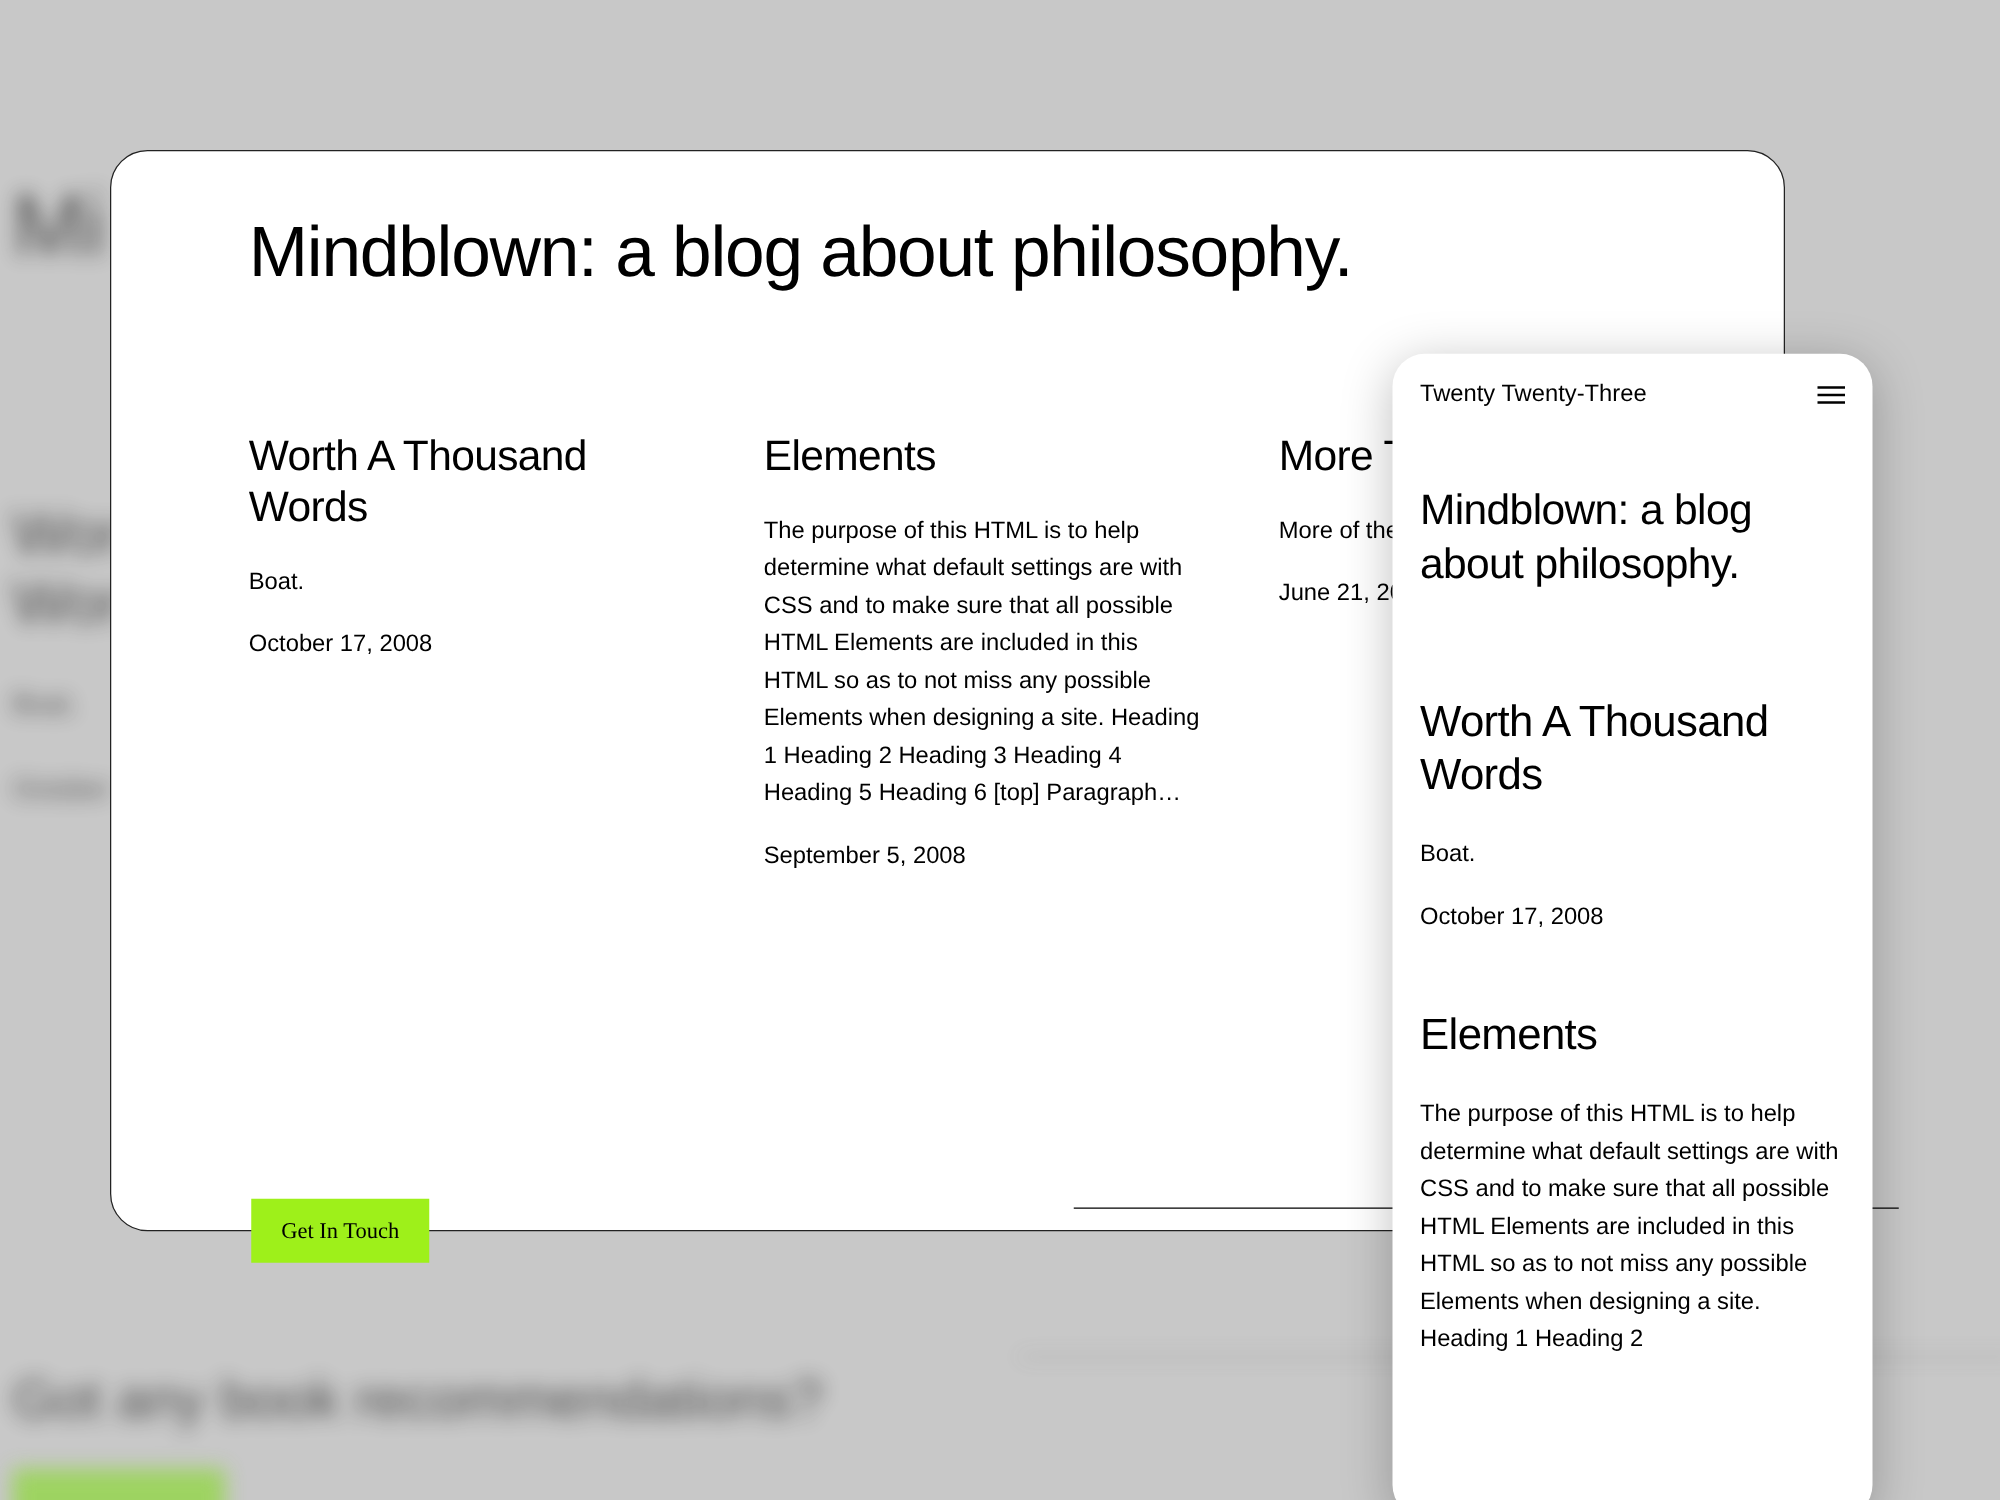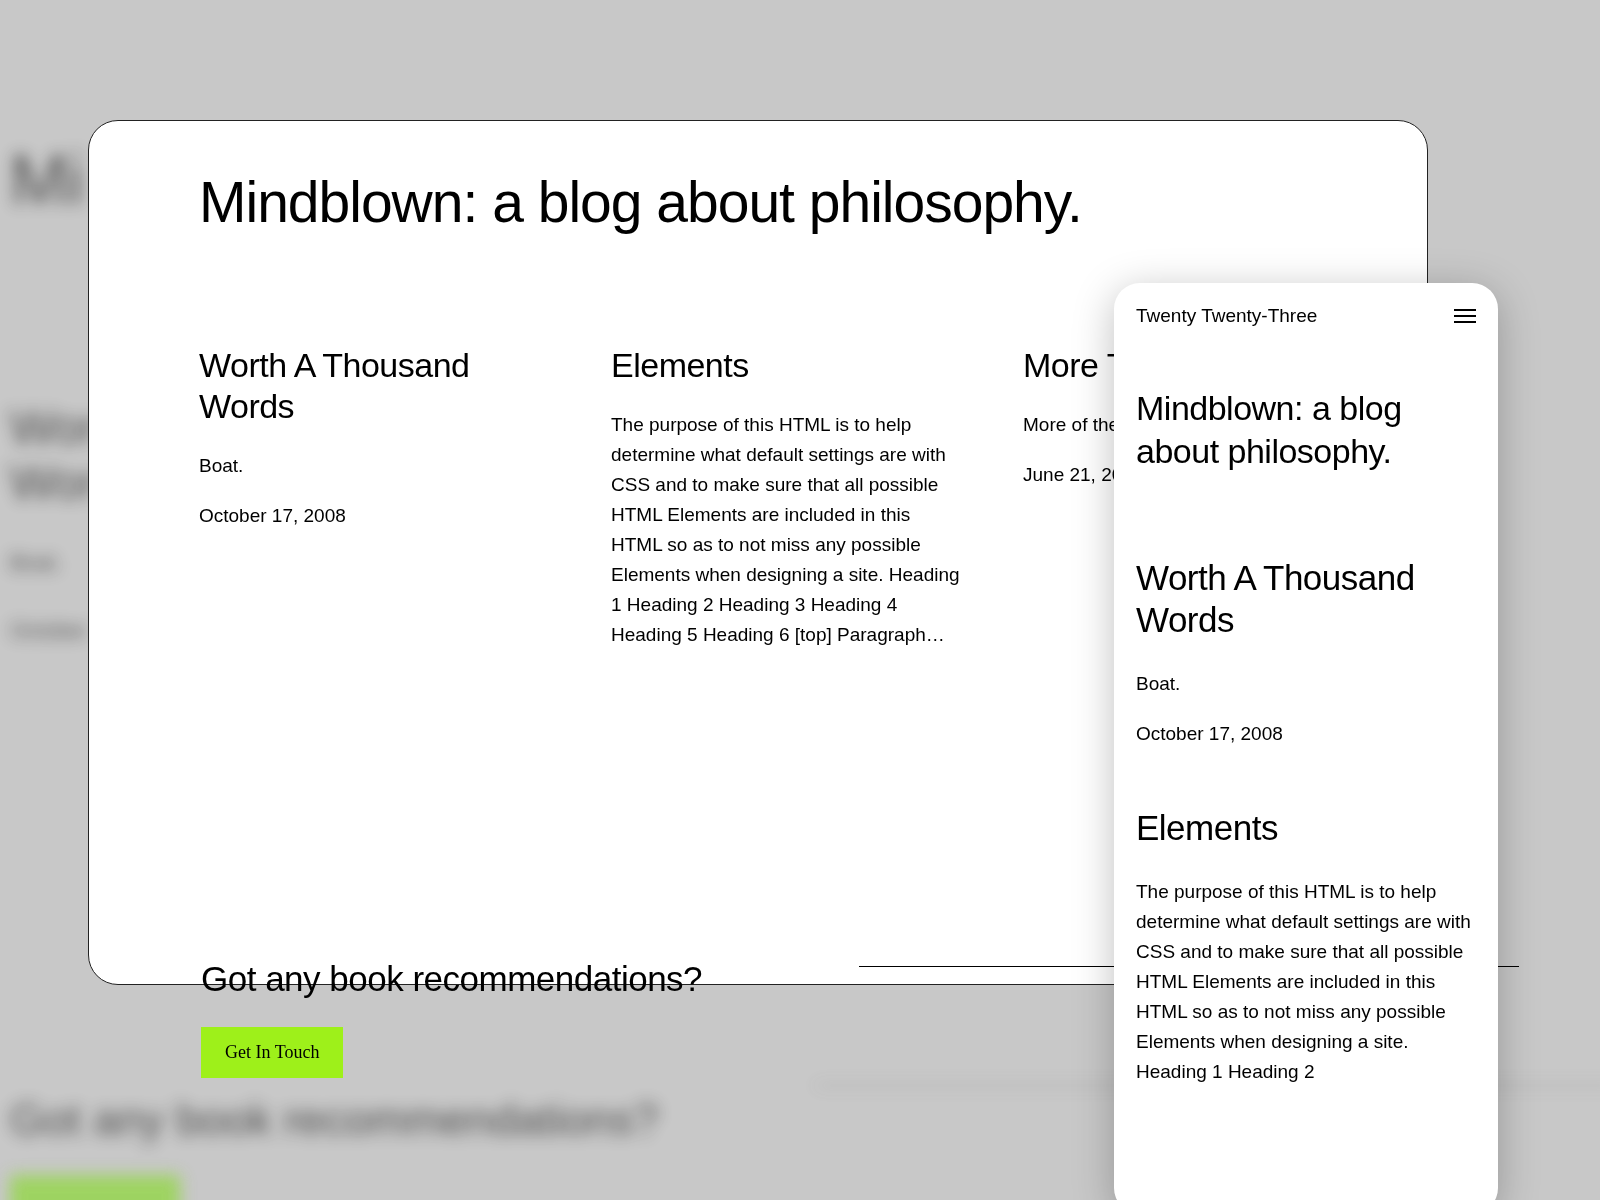--- a/index.html
+++ b/index.html
@@ -232,30 +232,30 @@
   <h1 class="desktop-title">Mindblown: a blog about philosophy.</h1>
   <div class="desktop-posts">
     <div class="post-col">
       <h2 class="post-title">Worth A Thousand Words</h2>
       <p class="post-excerpt">Boat.</p>
       <p class="post-date">October 17, 2008</p>
     </div>
     <div class="post-col">
       <h2 class="post-title">Elements</h2>
       <p class="post-excerpt">The purpose of this HTML is to help determine what default settings are with CSS and to make sure that all possible HTML Elements are included in this HTML so as to not miss any possible Elements when designing a site. Heading 1 Heading 2 Heading 3 Heading 4 Heading 5 Heading 6 [top] Paragraph…</p>
+      <p class="post-date">September 5, 2008</p>
     </div>
     <div class="post-col">
       <h2 class="post-title">More Tags</h2>
       <p class="post-excerpt">More of these posts n</p>
       <p class="post-date">June 21, 2008</p>
     </div>
   </div>
   <div class="desktop-hr"></div>
   <div class="desktop-cta">
-    <h2 class="cta-heading">Got any book recommendations?</h2>
     <button class="cta-button">Get In Touch</button>
   </div>
 </div>
 
 <div class="mobile-card">
   <div class="mobile-header">
     <span class="mobile-site-name">Twenty Twenty-Three</span>
     <div class="hamburger-icon">
       <div class="hamburger-line"></div>
       <div class="hamburger-line"></div>

